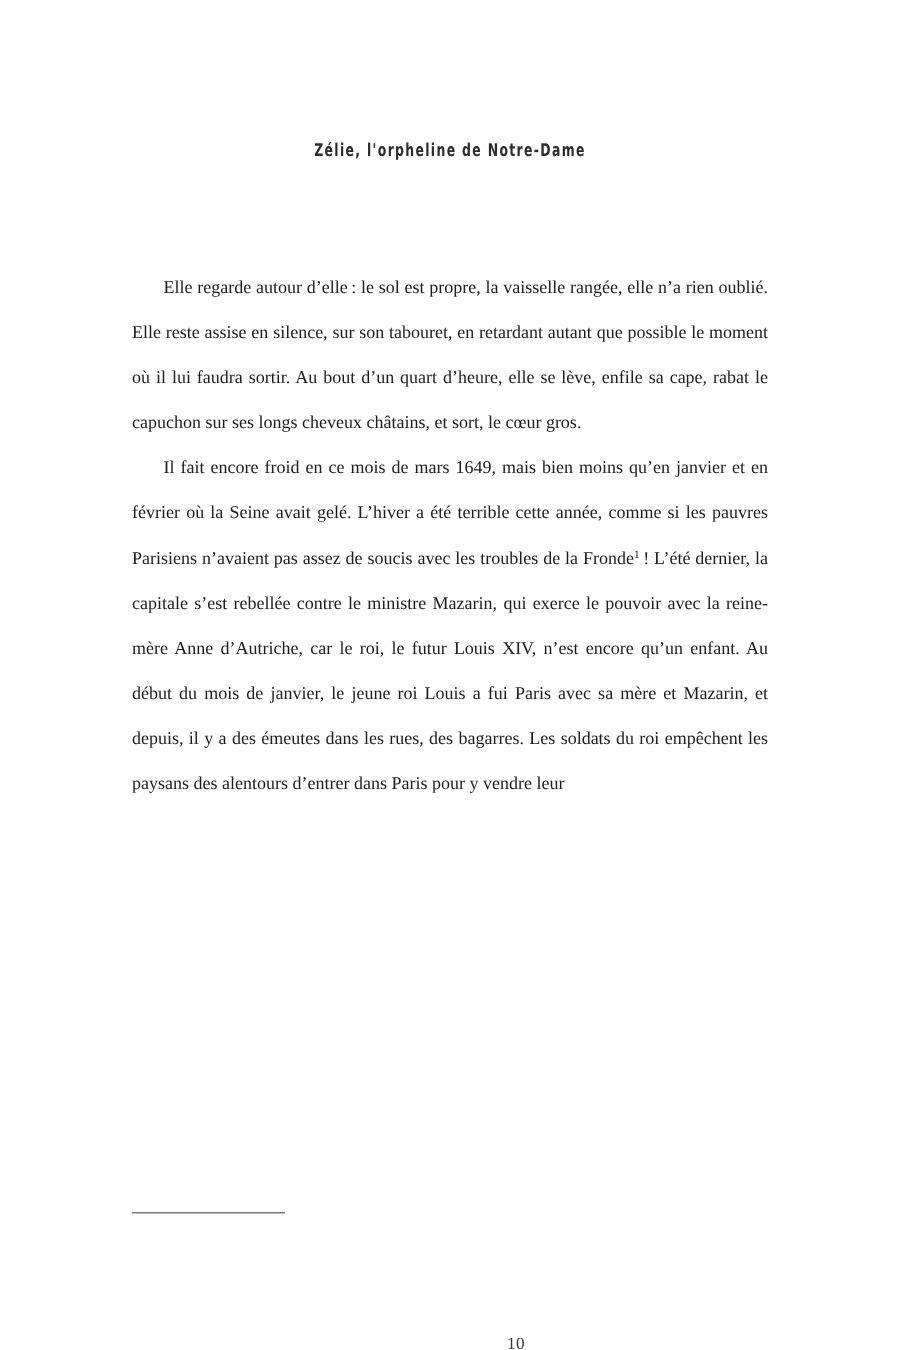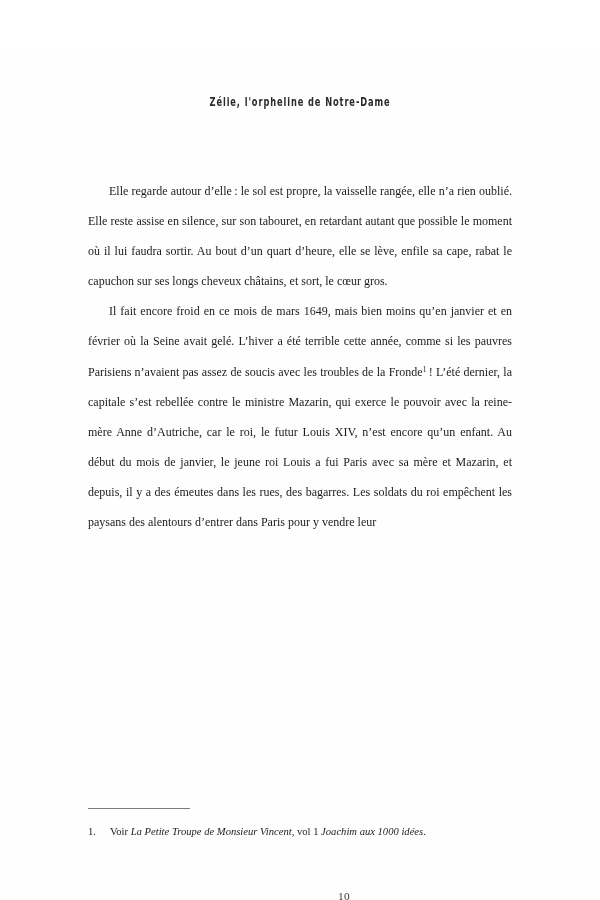--- a/index.html
+++ b/index.html
@@ -123,17 +123,16 @@
 
   <div class="running-header">Zélie, l'orpheline de Notre-Dame</div>
 
   <div class="textblock">
     <p class="para"><span>Elle regarde autour d’elle : le sol est propre, la vaisselle rangée, elle n’a rien oublié. Elle reste assise en silence, sur son tabouret, en retardant autant que possible le moment où il lui faudra sortir. Au bout d’un quart d’heure, elle se lève, enfile sa cape, rabat le capuchon sur ses longs cheveux châtains, et sort, le cœur gros.</span></p>
     <p class="para"><span>Il fait encore froid en ce mois de mars 1649, mais bien moins qu’en janvier et en février où la Seine avait gelé. L’hiver a été terrible cette année, comme si les pauvres Parisiens n’avaient pas assez de soucis avec les troubles de la Fronde</span><sup>1</sup><span> ! L’été dernier, la capitale s’est rebellée contre le ministre Mazarin, qui exerce le pouvoir avec la reine-mère Anne d’Autriche, car le roi, le futur Louis XIV, n’est encore qu’un enfant. Au début du mois de janvier, le jeune roi Louis a fui Paris avec sa mère et Mazarin, et depuis, il y a des émeutes dans les rues, des bagarres. Les soldats du roi empêchent les paysans des alentours d’entrer dans Paris pour y vendre leur</span></p>
   </div>
 
   <div class="footnote-rule"></div>
 
-  <div class="footnote"><span class="fn-num">1.</span><span>Voir </span><i>La Petite Troupe de Monsieur Vincent</i><span>, vol 1 </span><i>Joachim aux 1000 idées</i><span>.</span></div>
 
   <div class="folio">10</div>
 
 </div>
 
 </body></html>

